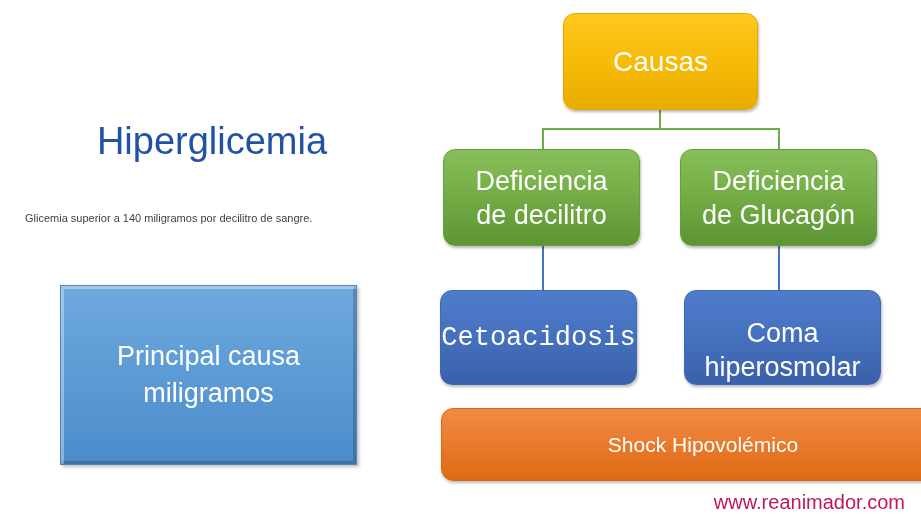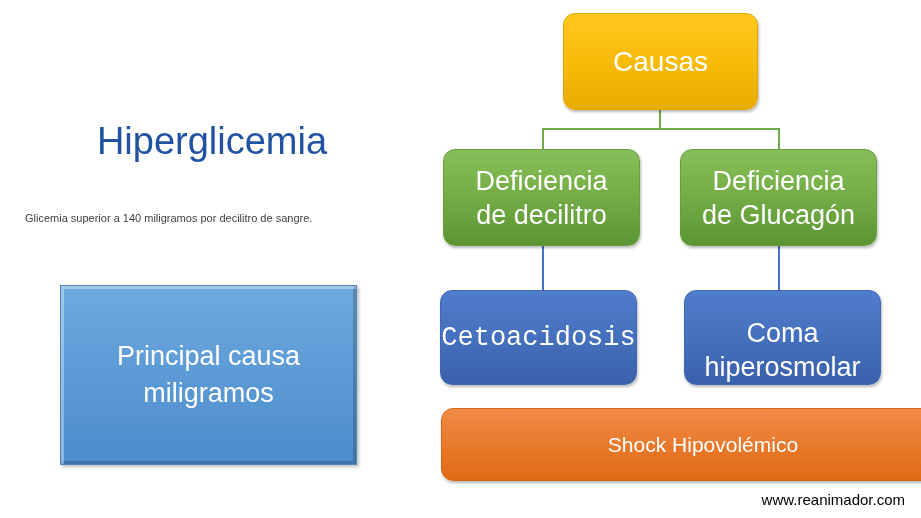--- a/index.html
+++ b/index.html
@@ -77,21 +77,21 @@
   .conn.green{background:#6CAB49;}
   .conn.blue{background:#4472C4;}
   .c-v-root{left:659px;top:110px;width:2px;height:19px;}
   .c-h-root{left:542px;top:128px;width:238px;height:2px;}
   .c-v-left{left:542px;top:128px;width:2px;height:21px;}
   .c-v-right{left:778px;top:128px;width:2px;height:21px;}
   .c-v-bl{left:542px;top:246px;width:2px;height:44px;}
   .c-v-br{left:778px;top:246px;width:2px;height:44px;}
   .watermark{
     position:absolute;right:16px;top:491px;
-    font-size:15px;color:#000000;
+    font-size:20px;color:#be185d;
   }
 </style>
 </head>
 <body>
 
 <div class="slide">
 
   <h1 class="title">Hiperglicemia</h1>
 
   <p class="definition">Glicemia superior a 140 miligramos por decilitro de sangre.</p>

